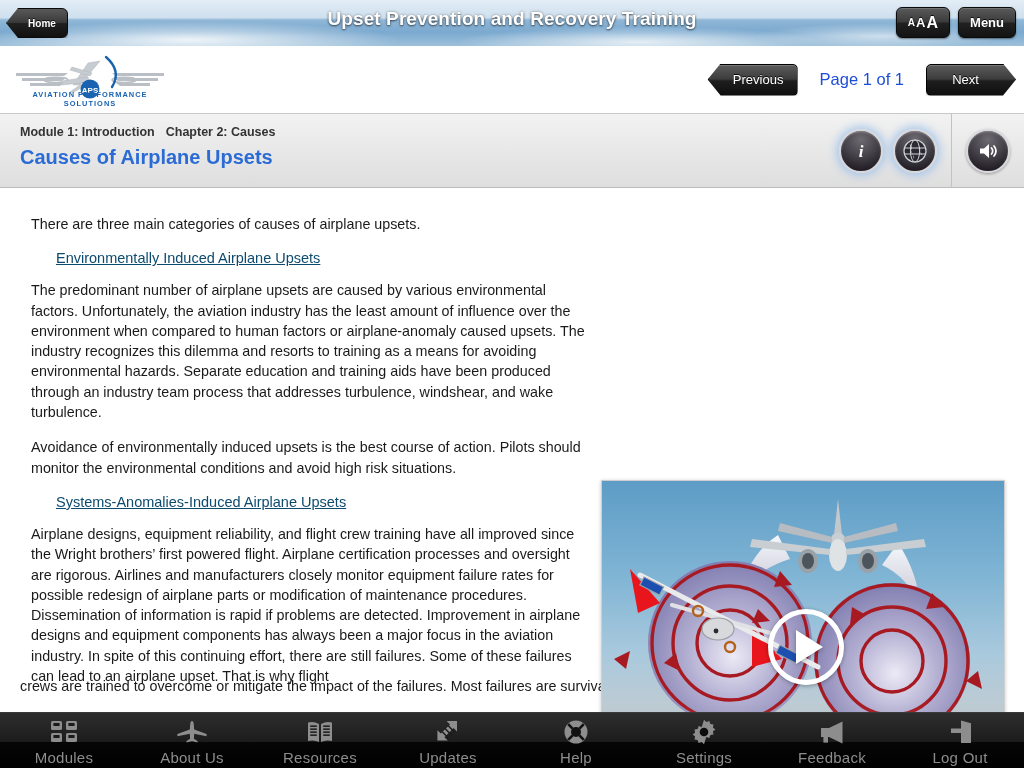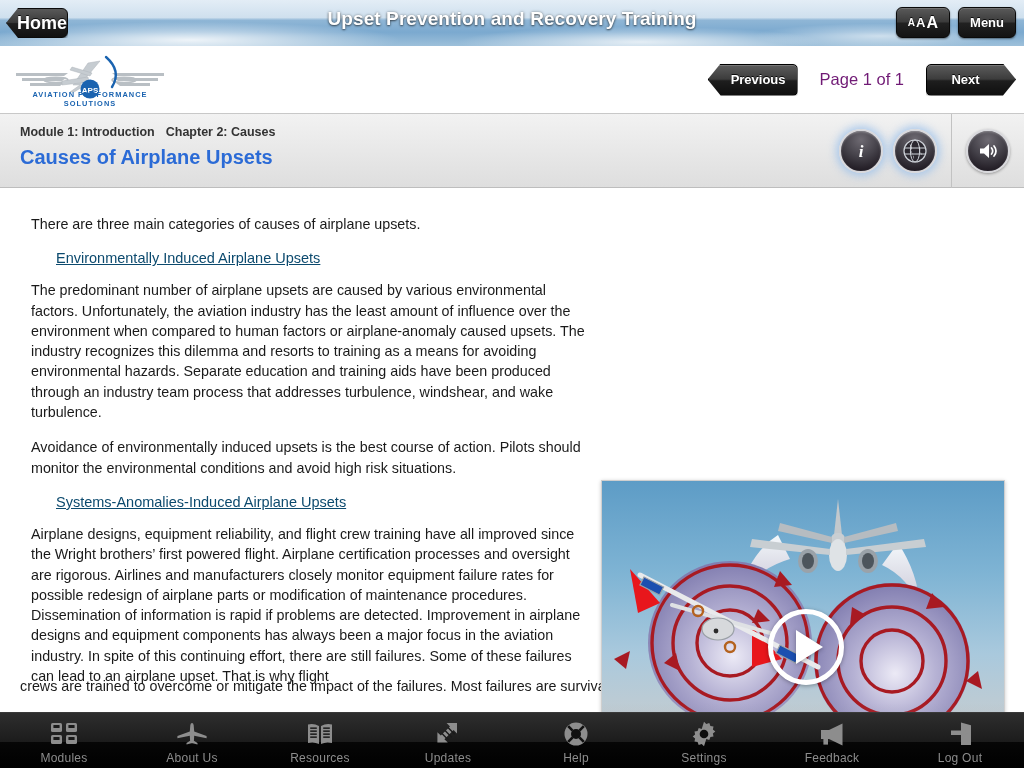--- a/index.html
+++ b/index.html
@@ -33,21 +33,21 @@
     position: absolute; left: 6px; top: 8px; height: 30px; width: 62px;
     background: linear-gradient(to bottom, #595959 0%, #3a3a3a 48%, #202020 52%, #111 100%);
     border: 1px solid #0b0b0b;
     border-radius: 5px 6px 6px 5px;
     clip-path: polygon(12px 0, 100% 0, 100% 100%, 12px 100%, 0 50%);
     display: flex; align-items: center; justify-content: center;
     padding-left: 10px;
     box-shadow: 0 1px 2px rgba(0,0,0,.5);
   }
   .home-btn span {
-    color: #fff; font-size: 18px; font-weight: bold;
+    color: #fff; font-size: 10px; font-weight: bold;
     text-shadow: 0 -1px 0 rgba(0,0,0,.8);
   }
   .top-right-btns {
     position: absolute; right: 8px; top: 7px;
     display: flex; gap: 8px; align-items: center;
   }
   .dark-btn {
     height: 31px;
     background: linear-gradient(to bottom, #5a5a5a 0%, #3b3b3b 48%, #212121 52%, #131313 100%);
     border: 1px solid #0a0a0a; border-radius: 6px;
@@ -68,26 +68,26 @@
   .logo-wrap { position: absolute; left: 10px; top: 5px; width: 160px; height: 58px; }
   .logo-text {
     position: absolute; left: 0; bottom: 1px; width: 160px; text-align: center;
     font-size: 7.4px; font-weight: bold; color: #1a63b0; letter-spacing: 1.05px;
   }
   .nav-area { position: absolute; right: 8px; top: 0; height: 67px; display: flex; align-items: center; gap: 0; }
   .nav-btn {
     height: 32px; position: relative;
     background: linear-gradient(to bottom, #5c5c5c 0%, #3c3c3c 47%, #1e1e1e 53%, #0f0f0f 100%);
     border: 1px solid #000; display: flex; align-items: center; justify-content: center;
-    color: #fff; font-size: 13px; font-weight: bold; text-shadow: 0 -1px 0 rgba(0,0,0,.85);
+    color: #fff; font-size: 13px; font-weight: normal; text-shadow: 0 -1px 0 rgba(0,0,0,.85);
     box-shadow: 0 1px 2px rgba(0,0,0,.4), inset 0 1px 0 rgba(255,255,255,.18);
   }
   .nav-prev { width: 90px; border-radius: 5px; clip-path: polygon(13px 0, 100% 0, 100% 100%, 13px 100%, 0 50%); padding-left: 11px; }
   .nav-next { width: 90px; border-radius: 5px; clip-path: polygon(0 0, calc(100% - 13px) 0, 100% 50%, calc(100% - 13px) 100%, 0 100%); padding-right: 11px; }
-  .page-indicator { color: #701a75; font-size: 16.5px; font-weight: normal; padding: 0 22px; }
+  .page-indicator { color: #1d4ed8; font-size: 16.5px; font-weight: normal; padding: 0 22px; }
 
   
   .crumbbar {
     position: absolute; left: 0; top: 113px; width: 1024px; height: 75px;
     background: linear-gradient(to bottom, #f2f2f2 0%, #e9e9e9 45%, #dedede 100%);
     border-top: 1px solid #c8c8c8; border-bottom: 1px solid #bdbdbd;
   }
   .crumbs { position: absolute; left: 20px; top: 11px; display: flex; gap: 11px; }
   .crumb { font-size: 12.5px; font-weight: bold; color: #333; }
   .page-title {
@@ -168,21 +168,21 @@
 
   
   .tabbar {
     position: absolute; left: 0; bottom: 0; width: 1024px; height: 56px;
     background: linear-gradient(to bottom, #2e2e2e 0%, #1c1c1c 52%, #060606 53%, #000 100%);
     border-top: 1px solid #3a3a3a;
     display: flex;
   }
   .tab { flex: 1; display: flex; flex-direction: column; align-items: center; justify-content: center; padding-top: 4px; }
   .tab-icon { height: 26px; display: flex; align-items: center; justify-content: center; }
-  .tab-label { font-size: 12px; color: #8d8d8d; margin-top: 4px; letter-spacing: .25px; }
+  .tab-label { font-size: 15px; color: #8d8d8d; margin-top: 4px; letter-spacing: .25px; }
   .tab-icon svg { display: block; }
 </style>
 </head>
 <body>
 
 <div id="app">
 
   <div class="topbar">
     <div class="home-btn">
       <span>Home</span>

